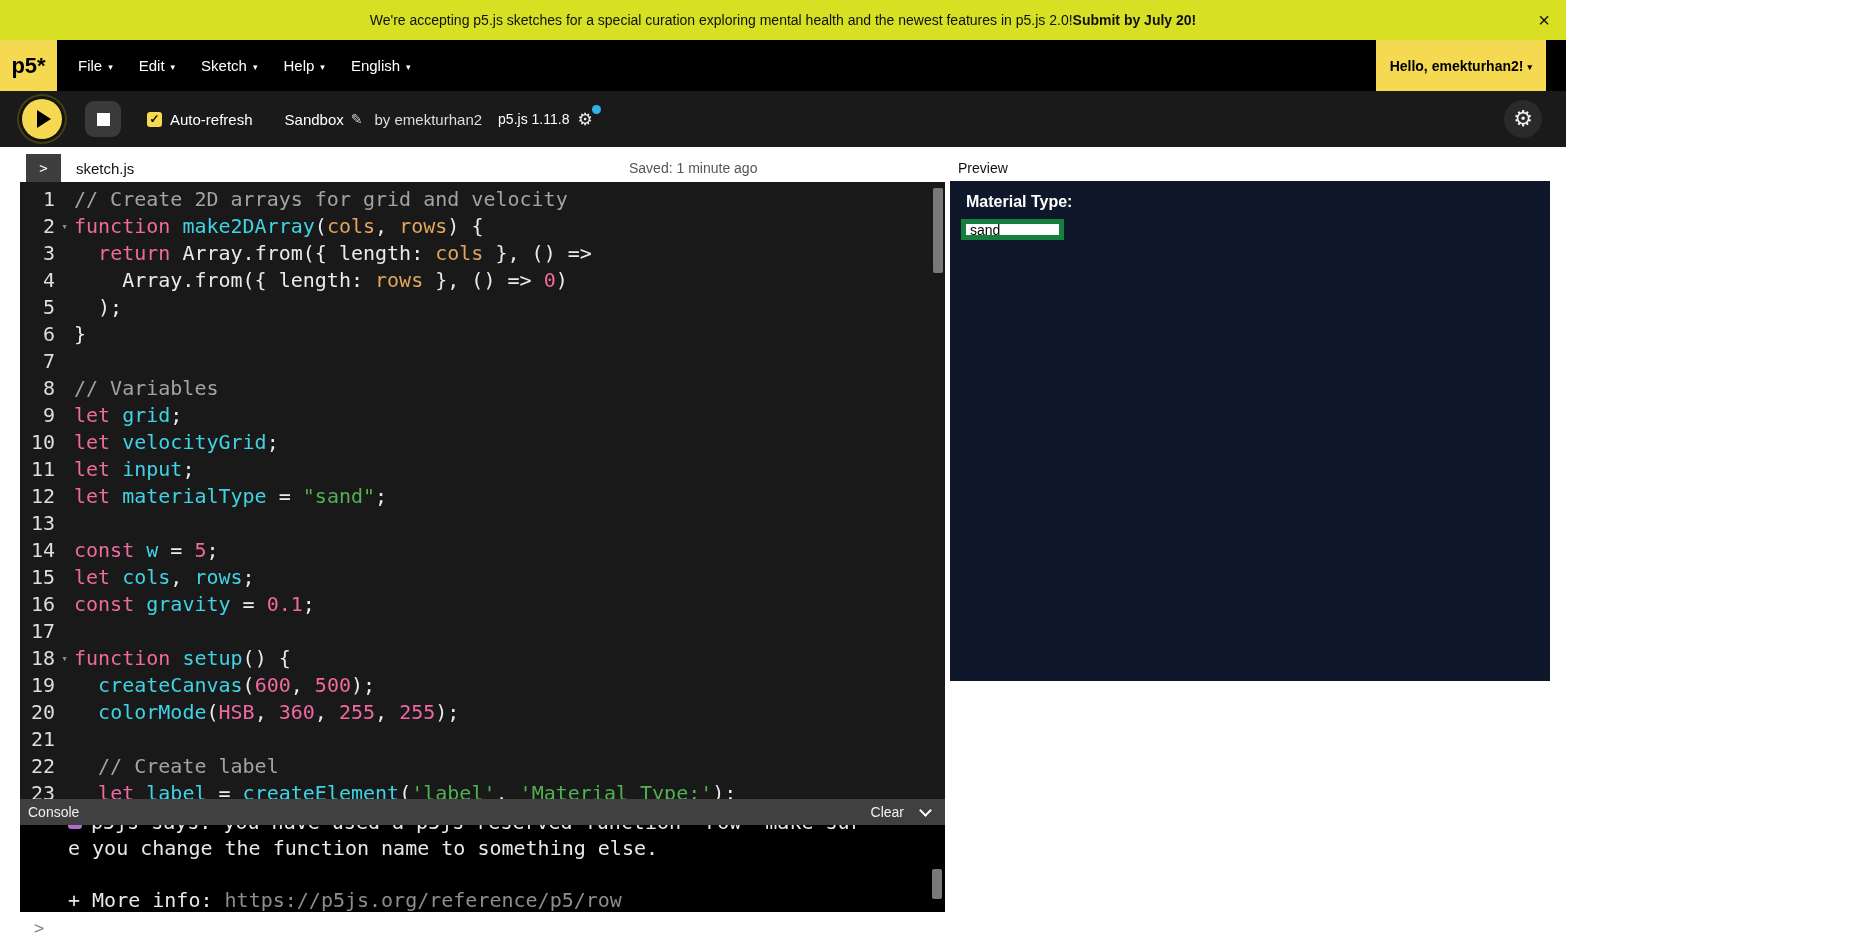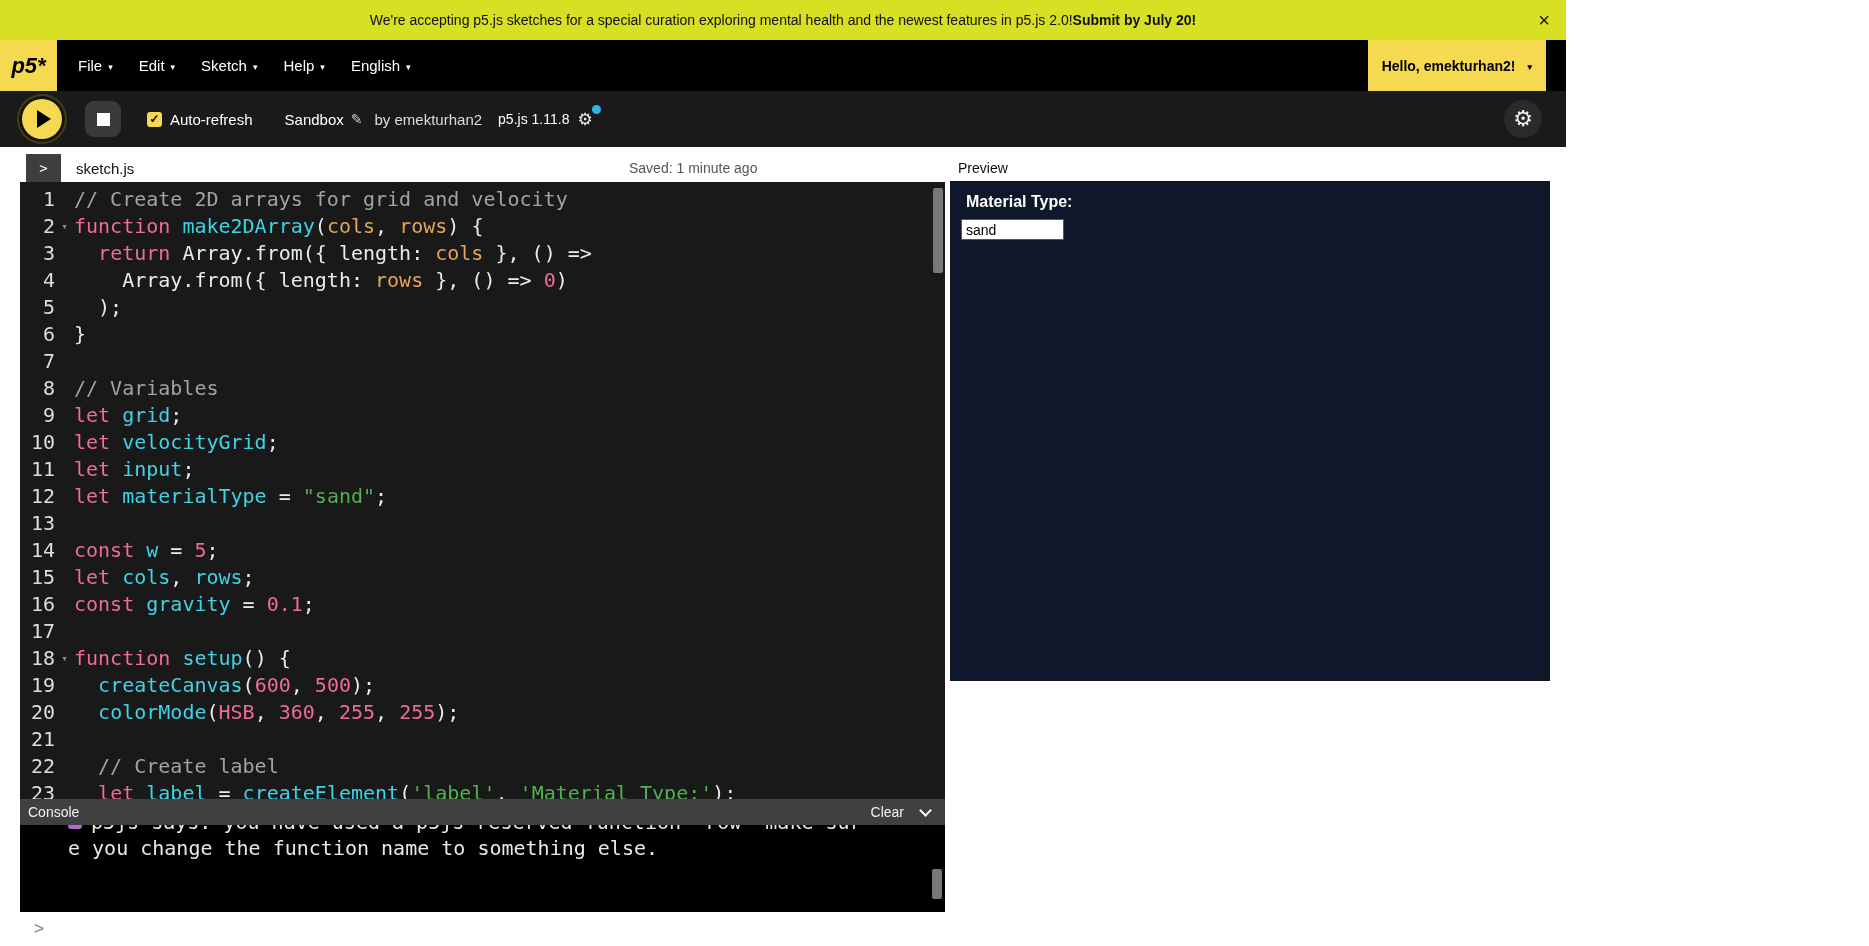--- a/index.html
+++ b/index.html
@@ -12,27 +12,27 @@
   .banner { position: absolute; left: 0; top: 0; width: 100%; height: 40px; background: #d7e022;
             display: flex; align-items: center; justify-content: center; font-size: 14px; color: #111; }
   .banner .cta { font-weight: bold; }
   .banner-close { position: absolute; right: 16px; top: 50%; transform: translateY(-50%);
                   font-size: 20px; line-height: 20px; color: #111; cursor: pointer; }
 
   
   .header { position: absolute; left: 0; top: 40px; width: 100%; height: 51px; background: #000;
             display: flex; align-items: stretch; }
   .logo { width: 57px; background: #f5d951; color: #000; font-weight: bold; font-size: 22px;
-          display: flex; align-items: center; justify-content: center; font-style: italic; }
+          display: flex; align-items: center; justify-content: center; }
   .menu-bar { display: flex; align-items: flex-start; margin-left: 8px; }
   .menu-item { color: #fff; font-size: 15px; padding: 0 13px; height: 100%;
                display: flex; align-items: center; gap: 6px; cursor: pointer; }
   .menu-item .caret { font-size: 9px; padding-top: 2px; }
   .user-btn { margin-left: auto; margin-right: 20px; background: #f5d951; color: #000;
-              display: flex; align-items: center; gap: 12px; padding: 0 14px;
+              display: flex; align-items: center; gap: 4px; padding: 0 14px;
               font-size: 14px; font-weight: 600; cursor: pointer; }
   .user-btn .caret { font-size: 9px; padding-top: 2px; }
 
   
   .toolbar { position: absolute; left: 0; top: 91px; width: 100%; height: 56px; background: #1a1a1a;
              display: flex; align-items: center; }
   .play-btn { width: 40px; height: 40px; border-radius: 50%; background: #f5d951; margin-left: 22px;
               display: flex; align-items: center; justify-content: center; cursor: pointer;
               box-shadow: 0 0 0 3px #141414, 0 0 0 5px #45400f; }
   .play-tri { width: 0; height: 0; border-left: 14px solid #000;
@@ -100,21 +100,21 @@
               margin-right: 9px; }
   .console-scroll { position: absolute; right: 3px; top: 44px; width: 10px; height: 30px;
                     background: #787878; border-radius: 2px; cursor: pointer; }
   .console-prompt { position: absolute; left: 34px; top: 918px; color: #8a8a8a;
                     font-family: "DejaVu Sans Mono", monospace; font-size: 17px; }
 
   
   .canvas { position: absolute; left: 950px; top: 181px; width: 600px; height: 500px; background: #0f172a; }
   .material-label { position: absolute; left: 16px; top: 12px; color: #fff; font-size: 16px; font-weight: 700; }
   .material-input { position: absolute; left: 11px; top: 38px; width: 103px; height: 21px; background: #fff;
-                    border: 1px solid #15803d; color: #000; font-size: 14px; padding: 0 4px;
+                    border: 5px solid #15803d; color: #000; font-size: 14px; padding: 0 4px;
                     font-family: "Liberation Sans", sans-serif; }
 </style>
 </head>
 <body>
 
 <div class="screen">
 
   <div class="banner">
     <span>We're accepting p5.js sketches for a special curation exploring mental health and the newest features in p5.js 2.0!</span>
     <span class="cta">Submit by July 20!</span>
@@ -216,20 +216,21 @@
   <div class="console-bar">
     <span class="console-title">Console</span>
     <span class="console-clear">Clear</span>
     <span class="console-chevron"></span>
   </div>
   <div class="console-out">
     <div class="console-scroll"></div>
   <div class="console-line clipped"><span class="fes-icon"></span><span>p5js says: you have used a p5js reserved function 'row' make sur</span></div>
       <div class="console-line"><span>e you change the function name to something else.</span></div>
       <div class="console-line"><span></span></div>
+      <div class="console-line"><span>+ More info: </span><span class="console-url">https://p5js.org/reference/p5/row</span></div>
     </div>
   <span class="console-prompt">&gt;</span>
 
   <div class="canvas">
     <span class="material-label">Material Type:</span>
     <input class="material-input" value="sand" style="">
   </div>
 
 </div>
 

